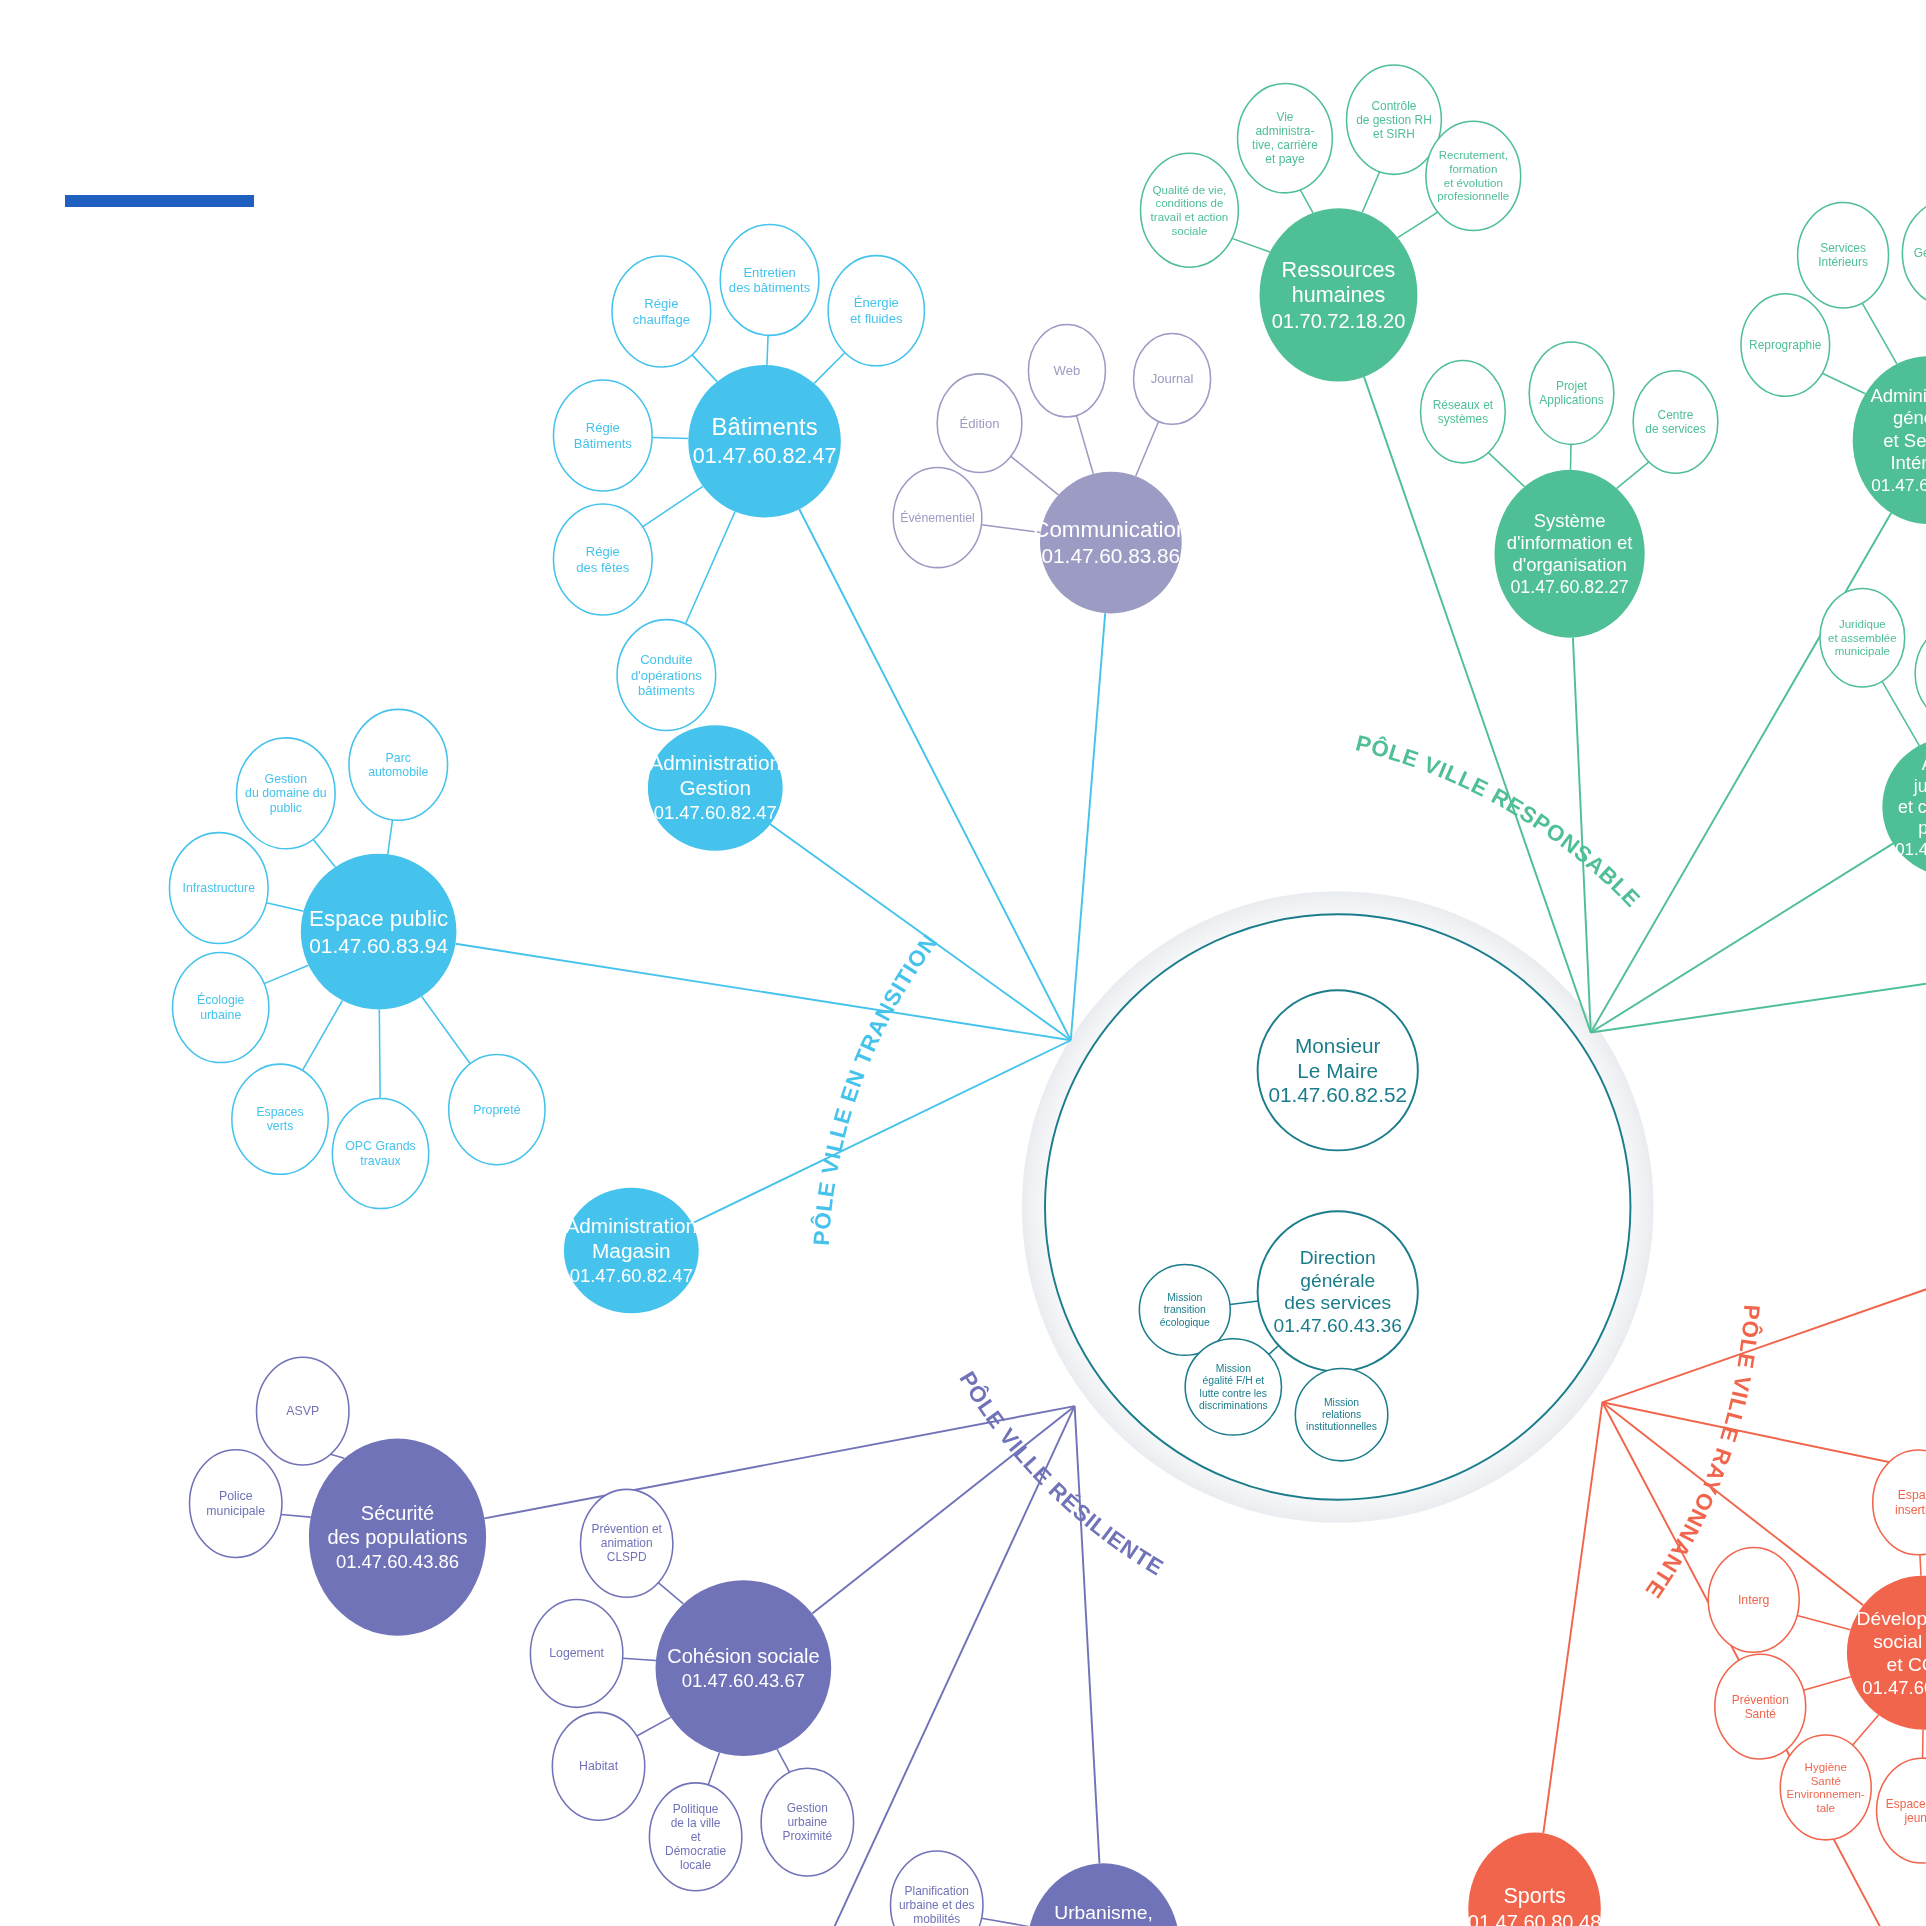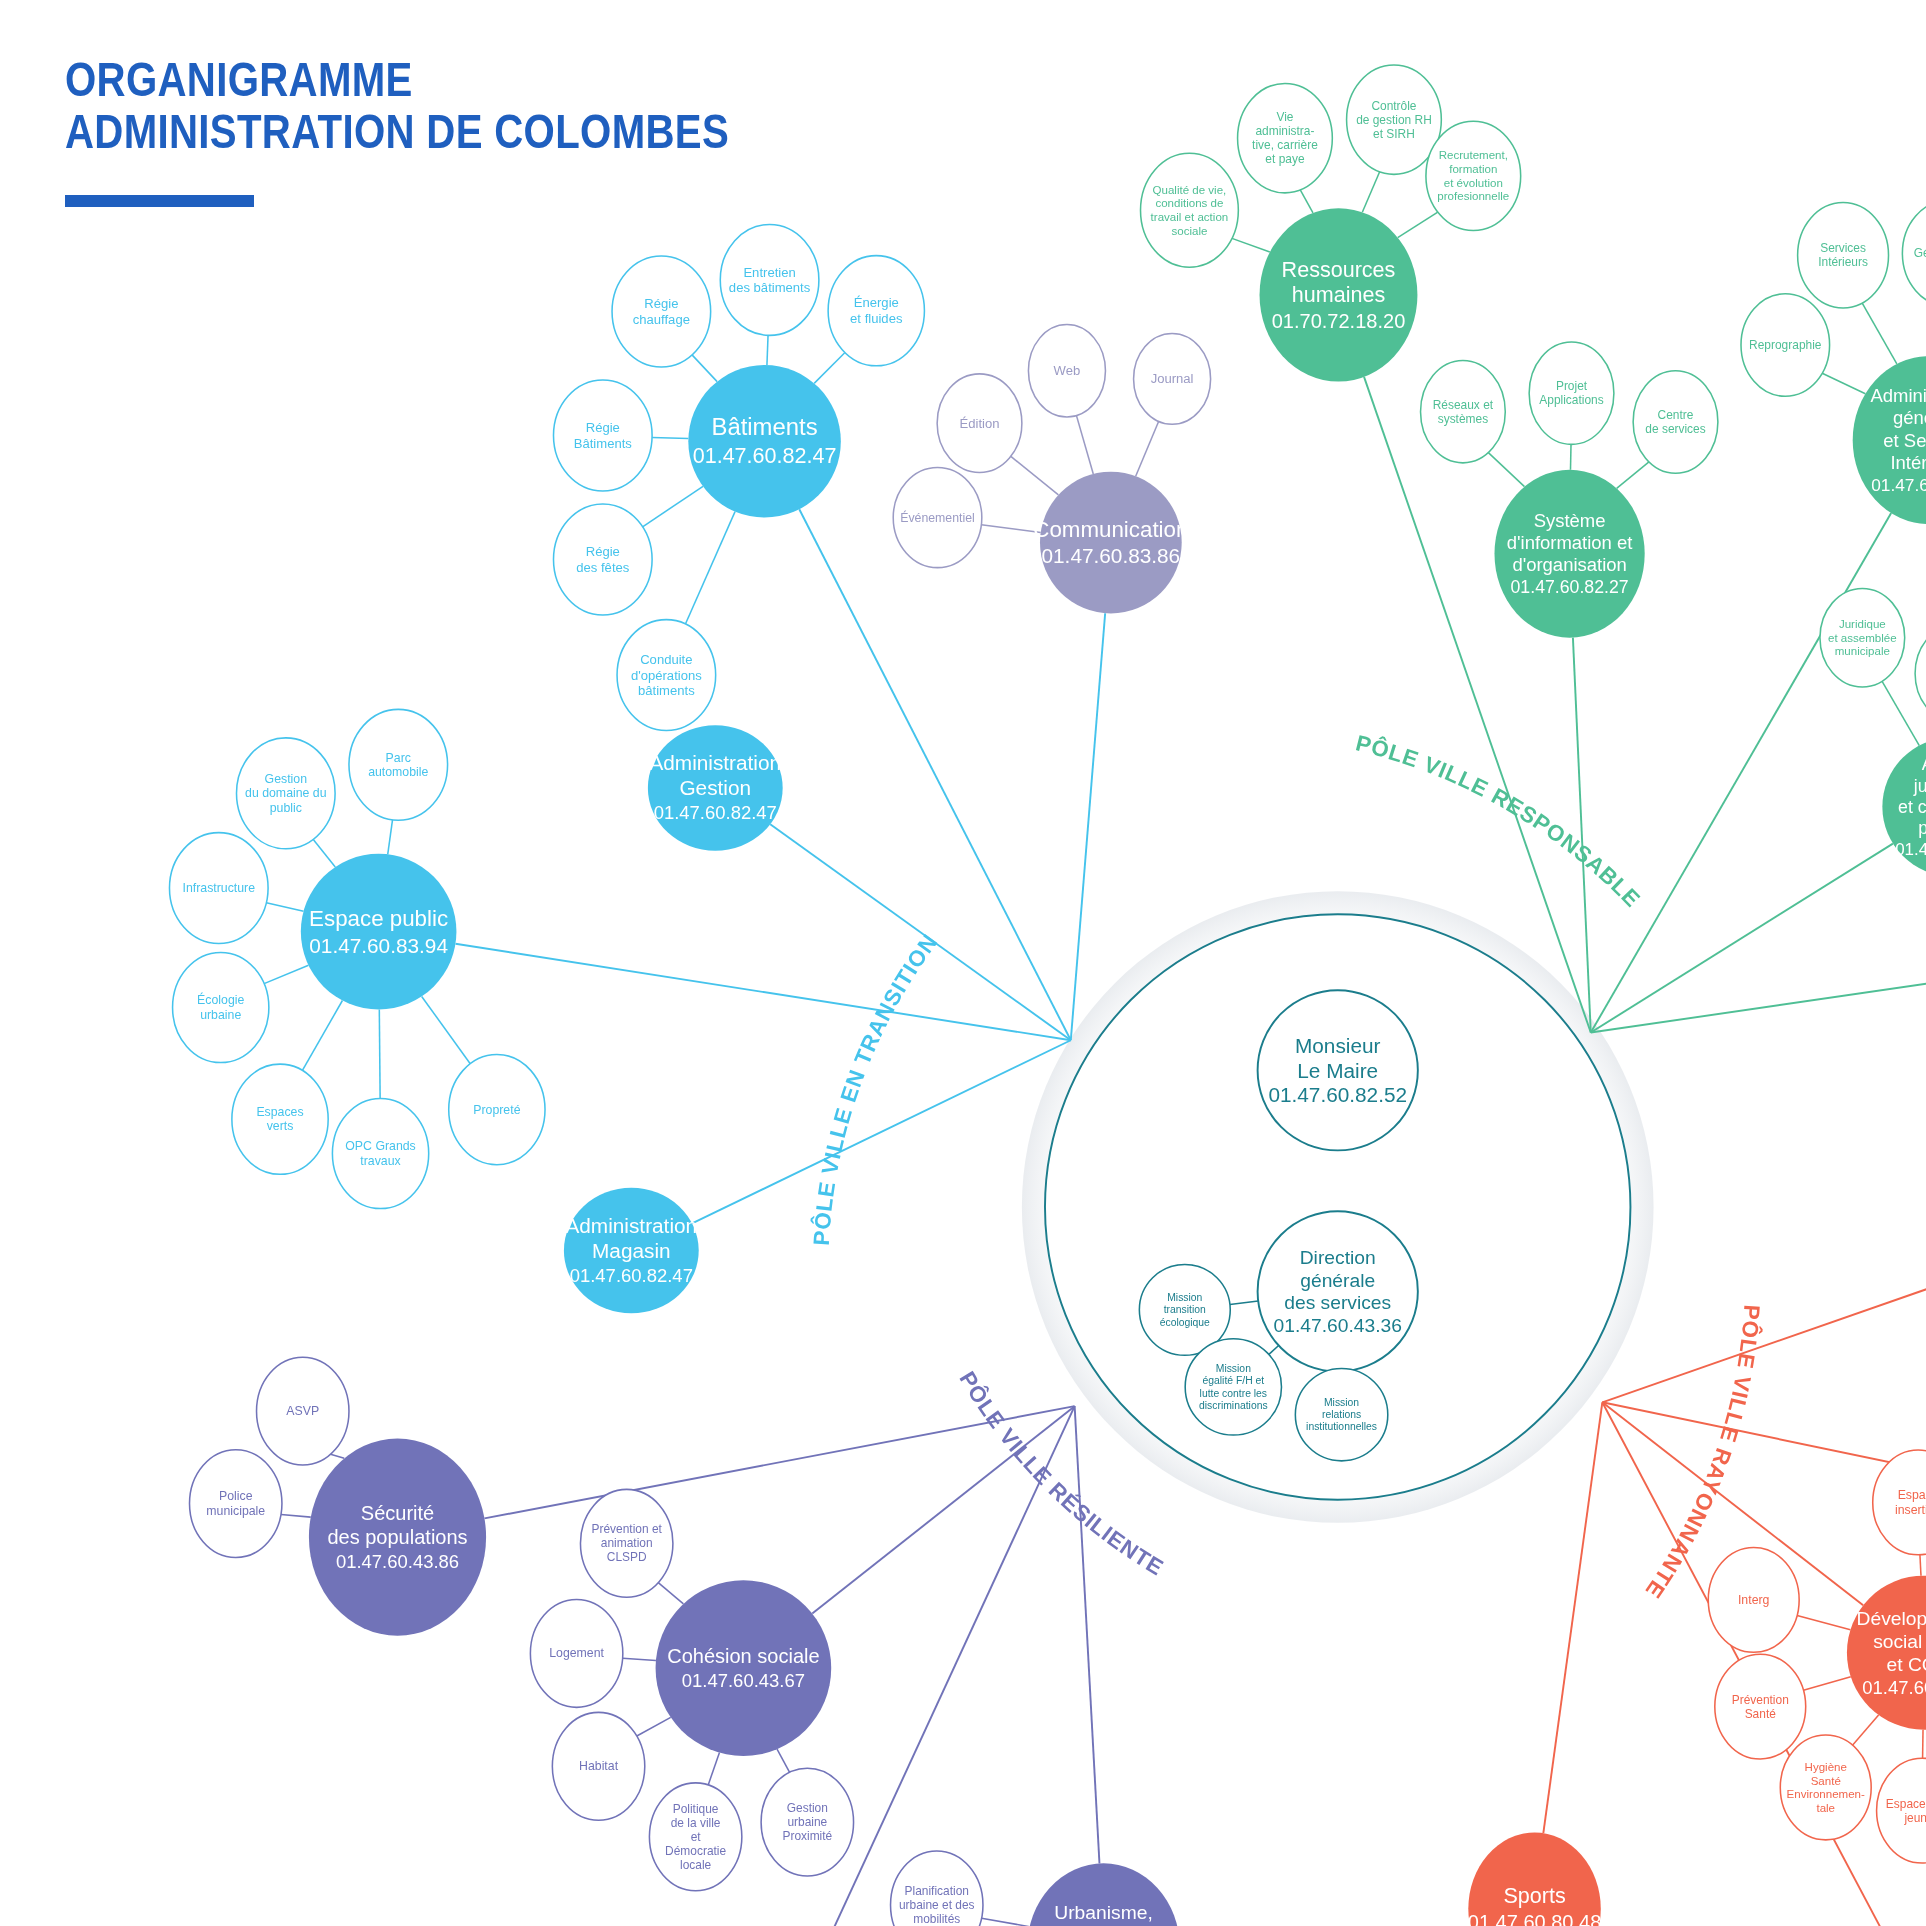--- a/index.html
+++ b/index.html
@@ -20,24 +20,20 @@
   #title-rule{position:absolute;left:65px;top:195px;width:189px;height:11.6px;background:#1f5fbf;}
   svg#canvas{position:absolute;left:0;top:0;width:2640px;height:2431px;}
   text{font-family:"Liberation Sans",sans-serif;}
   .pole-label{font-weight:bold;letter-spacing:2px;}
 </style>
 </head>
 <body>
 
 <div id="stage">
 
-  <div id="title-block">
-    <div class="line">ORGANIGRAMME</div>
-    <div class="line">ADMINISTRATION DE COLOMBES</div>
-  </div>
   <div id="title-rule"></div>
 
   <svg id="canvas" viewBox="0 0 6854 6310" xmlns="http://www.w3.org/2000/svg">
     <defs>
       <path id="arc-transition" d="M 2150,3300 A 1430,1430 0 0 1 3000,1995" fill="none"></path>
       <path id="arc-responsable" d="M 3490,1940 A 1430,1430 0 0 1 4500,2760" fill="none"></path>
       <path id="arc-rayonnante" d="M 4530,3360 A 1430,1430 0 0 1 3960,4450" fill="none"></path>
       <path id="arc-resiliente" d="M 2480,3560 A 1430,1430 0 0 0 3140,4160" fill="none"></path>
       <radialGradient id="halo" cx="50%" cy="50%" r="50%">
         <stop offset="78%" stop-color="#ffffff" stop-opacity="0"></stop>

